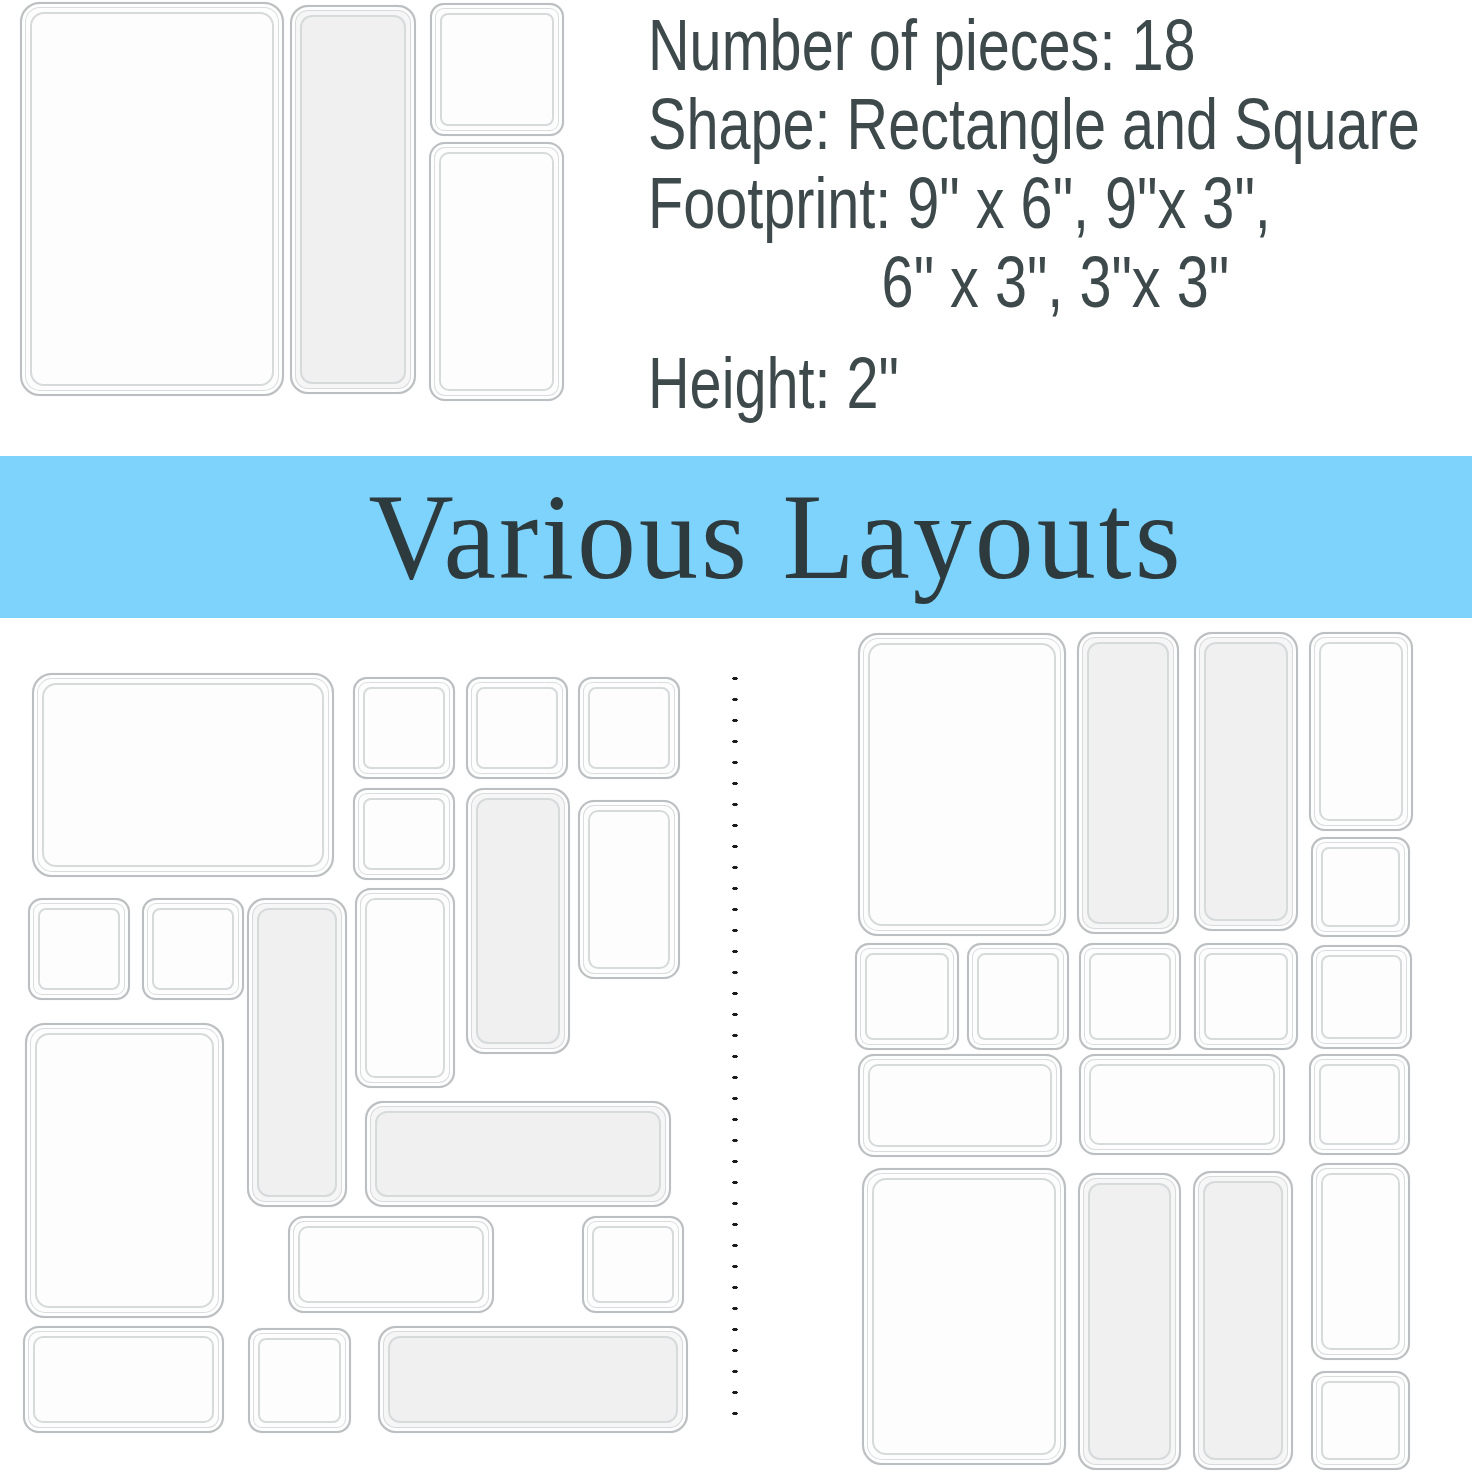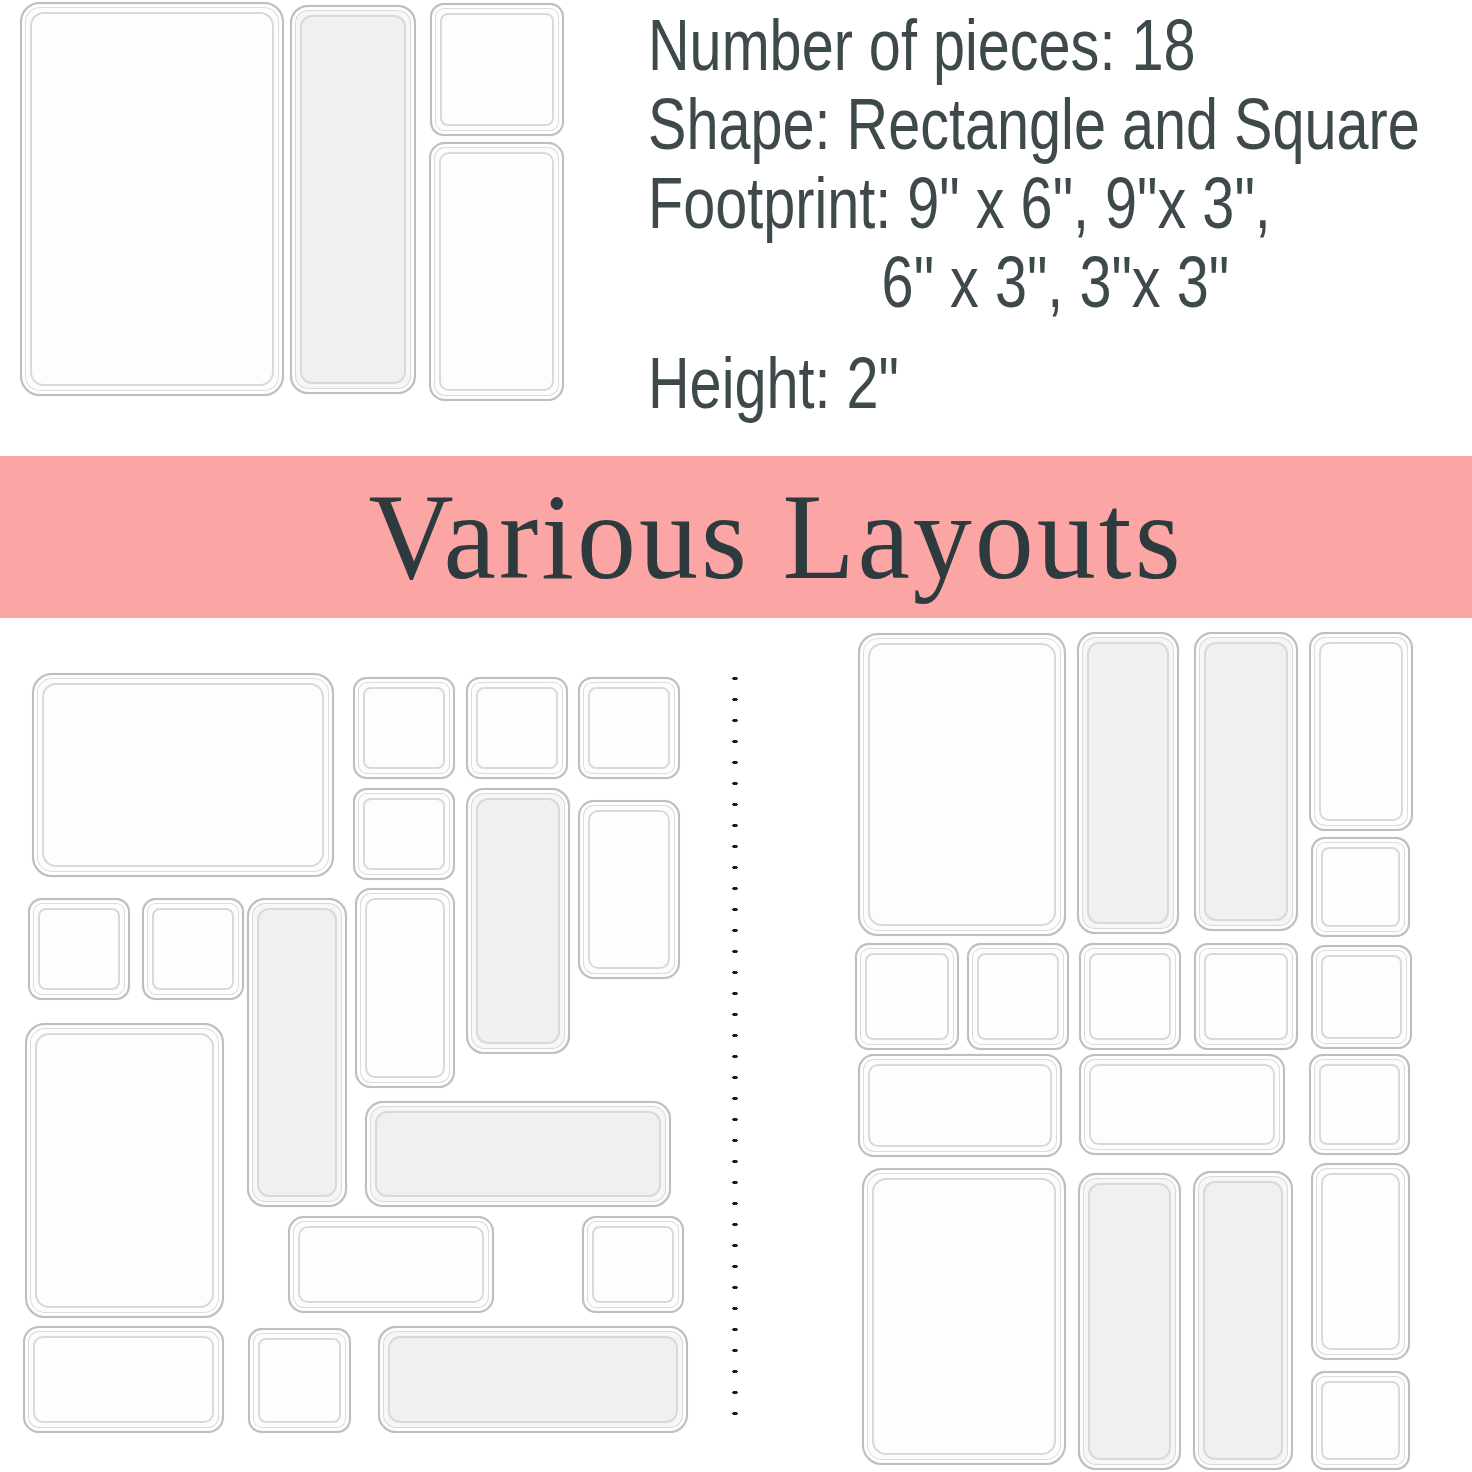--- a/index.html
+++ b/index.html
@@ -23,21 +23,21 @@
   
   .specs{position:absolute;left:648px;top:6px;width:820px;
          color:#3d494b;font-size:72px;line-height:79px;font-weight:400;
          transform:scaleX(0.80);transform-origin:left top;white-space:nowrap;}
   .spec-line{height:79px;}
   .spec-indent{padding-left:292px;}
   .spec-gap{margin-top:22px;}
 
   
   .banner{position:absolute;left:0;top:456px;width:1472px;height:162px;
-          background:#fca5a5;display:flex;align-items:center;justify-content:center;}
+          background:#7dd3fc;display:flex;align-items:center;justify-content:center;}
   .banner-title{font-family:"Liberation Serif",serif;font-size:118px;
           color:#2e3b3e;letter-spacing:3px;font-weight:500;
           transform:translateX(40px) scaleY(1.04);}
 
   
   .divider{position:absolute;width:8px;
       background-image:radial-gradient(ellipse 4px 2.6px at 50% 50%,#1c1c1c 68%,rgba(28,28,28,0) 74%);
       background-size:8px 21px;background-repeat:repeat-y;}
 </style>
 </head>

